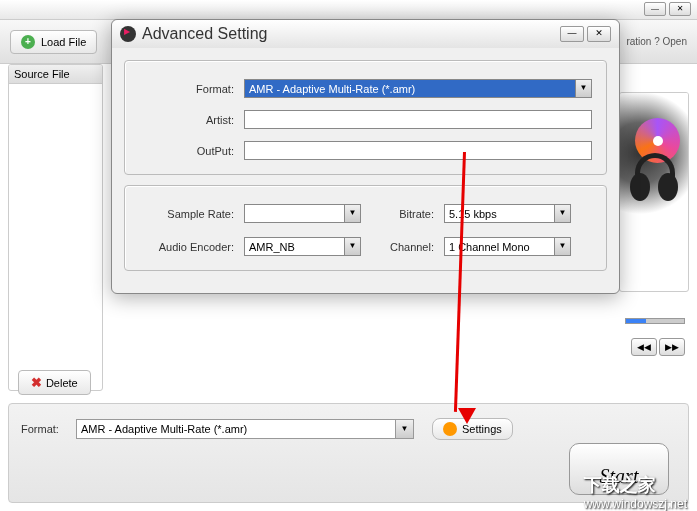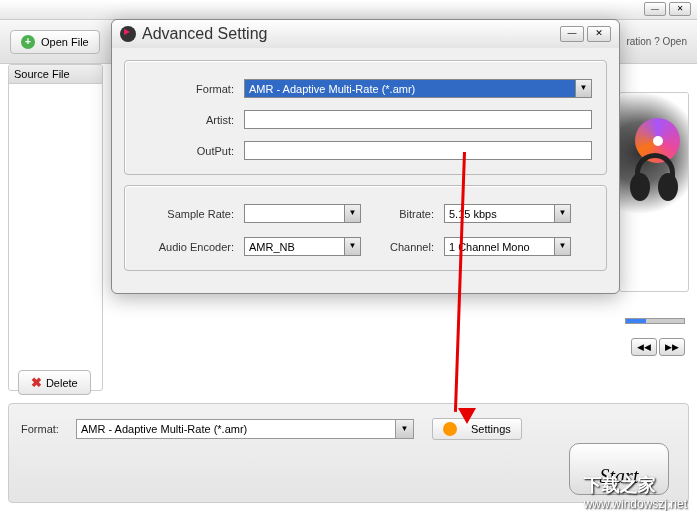--- a/index.html
+++ b/index.html
@@ -39,21 +39,21 @@
 .delete-btn { position: absolute; left: 18px; top: 370px; padding: 4px 12px; border: 1px solid #bbb; border-radius: 4px; background: linear-gradient(#fff,#e8e8e8); font-size: 11px; cursor: pointer; display: flex; align-items: center; gap: 4px; }
 .x-ic { color: #d32f2f; font-weight: bold; font-size: 13px; }
 
 .bottom-panel { position: absolute; bottom: 8px; left: 8px; right: 8px; height: 100px; background: linear-gradient(#f2f2f2,#e5e5e5); border: 1px solid #ccc; border-radius: 4px; padding: 14px 12px; }
 .bottom-row { display: flex; align-items: center; margin-bottom: 10px; }
 .bottom-label { width: 55px; font-size: 11px; text-align: left; color: #333; }
 .bottom-input { flex: 0 0 320px; height: 20px; border: 1px solid #999; background: #fff; font-size: 11px; padding: 0 4px; }
 .combo-arrow { width: 18px; height: 20px; border: 1px solid #999; border-left: none; background: linear-gradient(#f0f0f0,#ccc); text-align: center; line-height: 18px; font-size: 8px; cursor: pointer; }
 .browse-ic { width: 22px; height: 18px; margin-left: 6px; background: #ffc107; border: 1px solid #c78100; border-radius: 2px 2px 0 0; cursor: pointer; position: relative; }
 .browse-ic::before { content:''; position:absolute; top:-3px; left:2px; width:8px; height:3px; background:#ffc107; border:1px solid #c78100; border-bottom:none; border-radius:2px 2px 0 0; }
-.settings-btn { margin-left: 18px; padding: 3px 10px; border: 1px solid #bbb; border-radius: 3px; background: linear-gradient(#fff,#e8e8e8); font-size: 11px; cursor: pointer; display: flex; align-items: center; gap: 14px; }
+.settings-btn { margin-left: 18px; padding: 3px 10px; border: 1px solid #bbb; border-radius: 8px; background: linear-gradient(#fff,#e8e8e8); font-size: 11px; cursor: pointer; display: flex; align-items: center; gap: 5px; }
 .gear-ic { width: 14px; height: 14px; background: #ff9800; border-radius: 50%; position: relative; }
 .gear-ic::before { content:'✶'; position:absolute; top:-2px; left:1px; font-size:12px; color:#ff9800; }
 .open-btn { margin-left: 18px; padding: 3px 18px; border: 1px solid #bbb; border-radius: 3px; background: linear-gradient(#fff,#e8e8e8); font-size: 11px; cursor: pointer; }
 
 .start-btn { position: absolute; right: 28px; bottom: 16px; width: 100px; height: 52px; border: 1px solid #999; border-radius: 10px; background: linear-gradient(#fff,#ddd); font-family: 'Comic Sans MS', cursive; font-size: 20px; font-style: italic; text-align: center; line-height: 40px; cursor: pointer; padding-top: 12px; }
 
 
 .dialog { position: absolute; top: 19px; left: 111px; width: 509px; background: #f0f0f0; border: 1px solid #888; border-radius: 6px; box-shadow: 0 4px 20px rgba(0,0,0,.3); }
 .dlg-title { height: 28px; display: flex; align-items: center; padding: 0 8px; background: linear-gradient(#fff,#e4e4e4); border-radius: 6px 6px 0 0; }
 .dlg-icon { width: 16px; height: 16px; background: #333; border-radius: 50%; margin-right: 6px; position: relative; }
@@ -99,21 +99,21 @@
 <div class="bg-window">
   <div class="bg-titlebar">
     <div class="bg-winbtns">
       <div class="bg-winbtn">—</div>
       <div class="bg-winbtn">✕</div>
     </div>
   </div>
   <div class="bg-toolbar">
     <div class="load-btn">
       <span class="plus-ic">+</span>
-      <span>Open File</span>
+      <span>Load File</span>
     </div>
     <div class="help-area">
       <span>ration</span>
       <span> ? </span>
       <span>Open</span>
     </div>
   </div>
 
   <div class="bg-body">
     <div class="file-panel">

